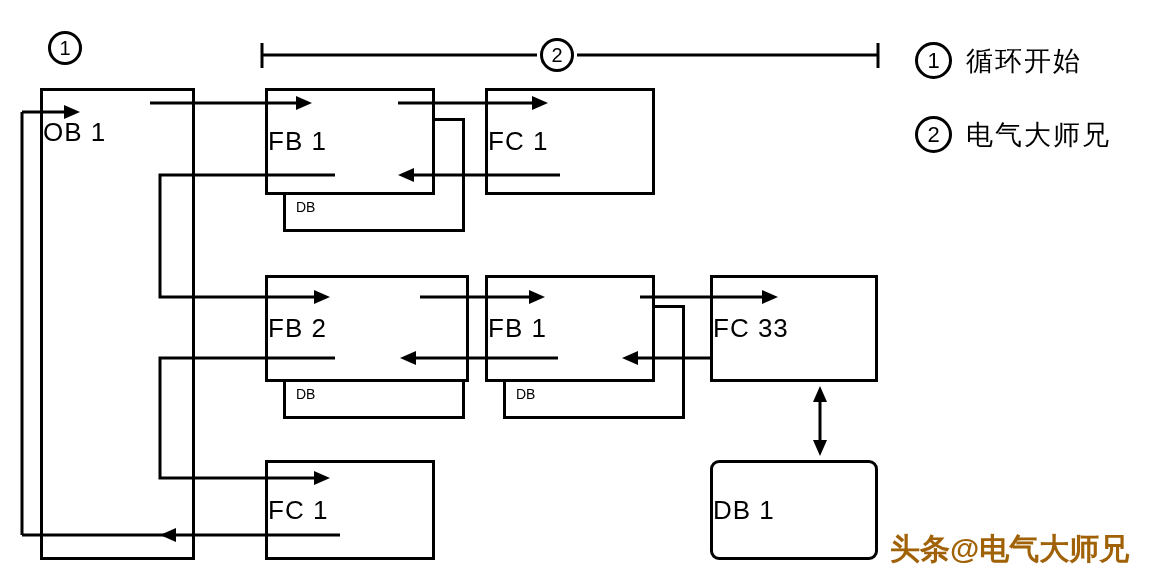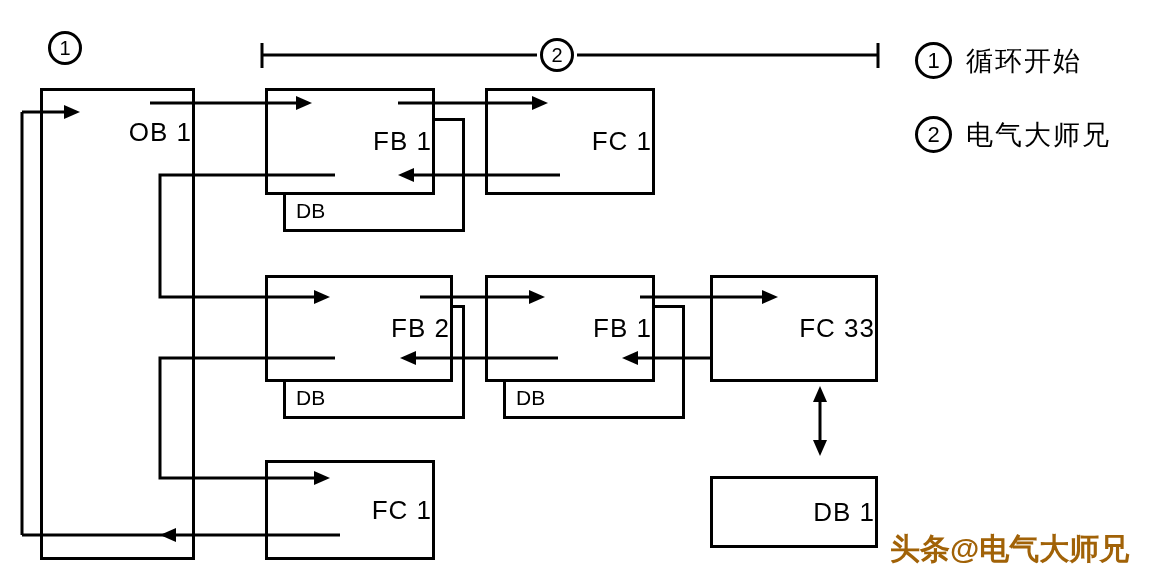--- a/index.html
+++ b/index.html
@@ -2,25 +2,25 @@
 <html><head>
 <meta charset="utf-8">
 <style>
   * { margin:0; padding:0; box-sizing:border-box; }
   html,body { background:#ffffff; }
   body { font-family:"Liberation Sans","DejaVu Sans",sans-serif; color:#000; }
   .stage { position:relative; width:1160px; height:580px; background:#ffffff; overflow:hidden; }
 
   .box { position:absolute; border:3px solid #000; background:#ffffff; }
   .db-box { z-index:1; }
-  .main-box { z-index:2; display:flex; align-items:center; justify-content:flex-end; }
+  .main-box { z-index:2; display:flex; align-items:center; justify-content:flex-start; }
   .main-box .label { font-size:26px; letter-spacing:1px; white-space:nowrap; }
   .ob-box { align-items:flex-start; }
   .ob-box .label { padding-top:26px; }
-  .db-label { position:absolute; left:10px; bottom:6px; font-size:21px; z-index:3; }
+  .db-label { position:absolute; left:10px; bottom:14px; font-size:14px; z-index:3; }
 
   .wires { position:absolute; left:0; top:0; z-index:10; pointer-events:none; }
   .wires line, .wires polyline { stroke:#000; stroke-width:3; fill:none; }
   .wires polygon { fill:#000; stroke:none; }
 
   .marker { position:absolute; width:34px; height:34px; border:3px solid #000; border-radius:50%;
             background:#ffffff; display:flex; align-items:center; justify-content:center;
             font-size:20px; z-index:20; }
 
   .legend-item { position:absolute; display:flex; align-items:center; gap:14px; z-index:5; }
@@ -51,37 +51,37 @@
   </div>
 
   <div class="box main-box" style="left:265px;top:88px;width:170px;height:107px;">
     <span class="label">FB 1</span>
   </div>
 
   <div class="box main-box" style="left:485px;top:88px;width:170px;height:107px;">
     <span class="label">FC 1</span>
   </div>
 
-  <div class="box main-box" style="left:265px;top:275px;width:188px;height:107px;">
+  <div class="box main-box" style="left:265px;top:275px;width:204px;height:107px;">
     <span class="label">FB 2</span>
   </div>
 
   <div class="box main-box" style="left:485px;top:275px;width:170px;height:107px;">
     <span class="label">FB 1</span>
   </div>
 
   <div class="box main-box" style="left:710px;top:275px;width:168px;height:107px;">
     <span class="label">FC 33</span>
   </div>
 
   <div class="box main-box" style="left:265px;top:460px;width:170px;height:100px;">
     <span class="label">FC 1</span>
   </div>
 
-  <div class="box main-box" style="left:710px;top:476px;width:168px;height:72px;">
+  <div class="box main-box" style="left:710px;top:460px;width:168px;height:100px;border-radius:9px;">
     <span class="label">DB 1</span>
   </div>
 
   <svg class="wires" width="1160" height="580" viewBox="0 0 1160 580">
 
     <g>
       <line x1="262" y1="55" x2="537" y2="55"></line>
       <line x1="577" y1="55" x2="878" y2="55"></line>
       <line x1="262" y1="43" x2="262" y2="68"></line>
       <line x1="878" y1="43" x2="878" y2="68"></line>

